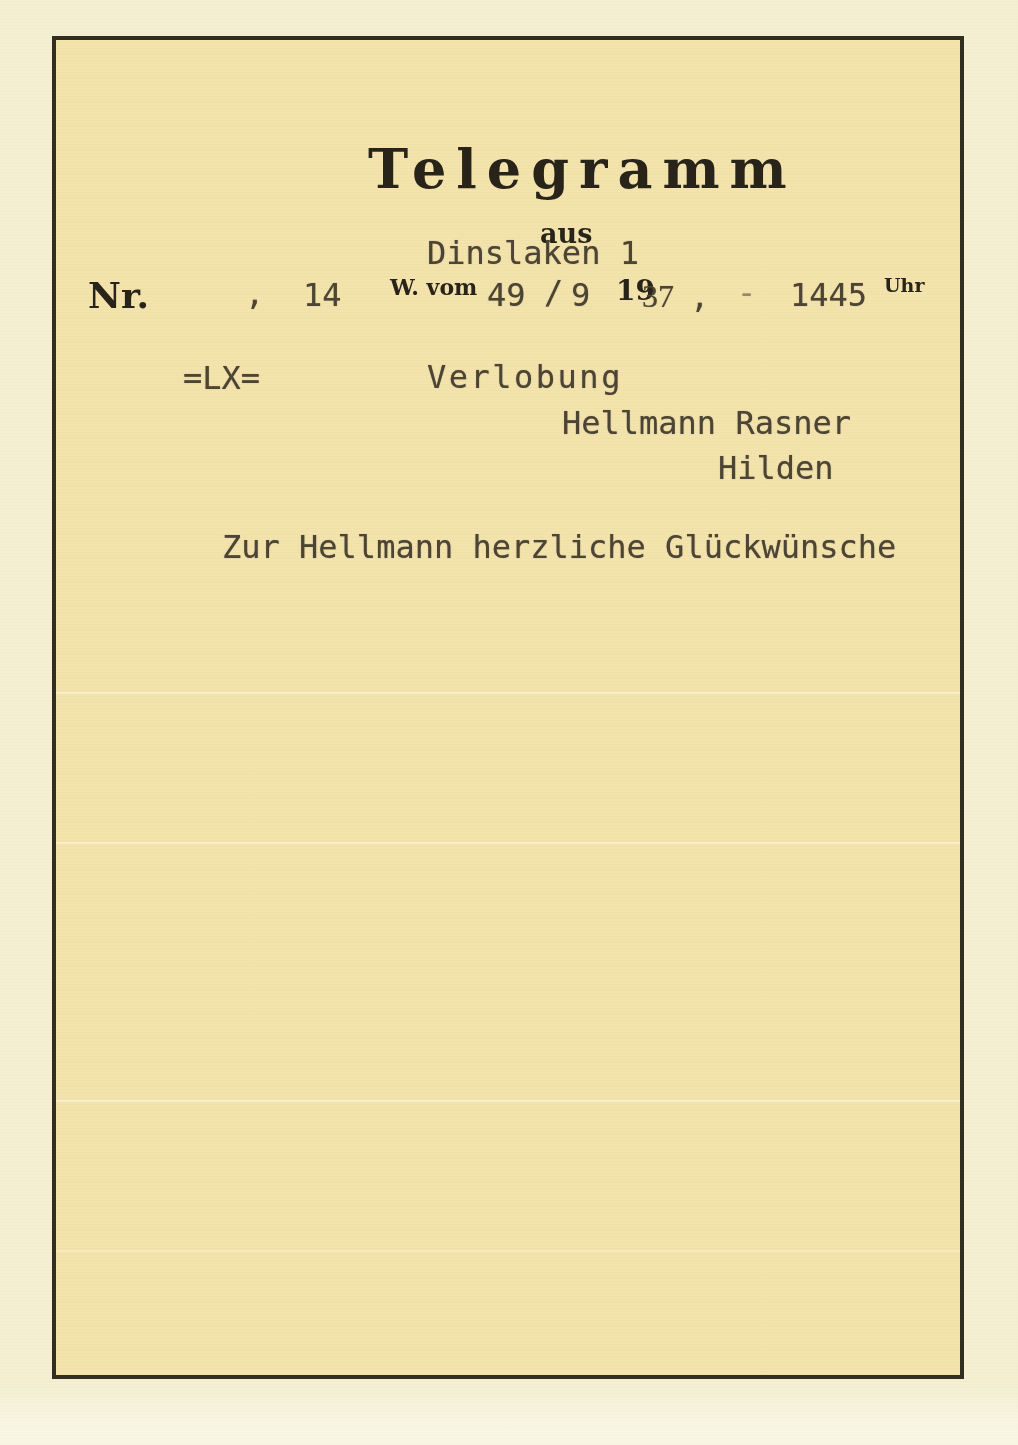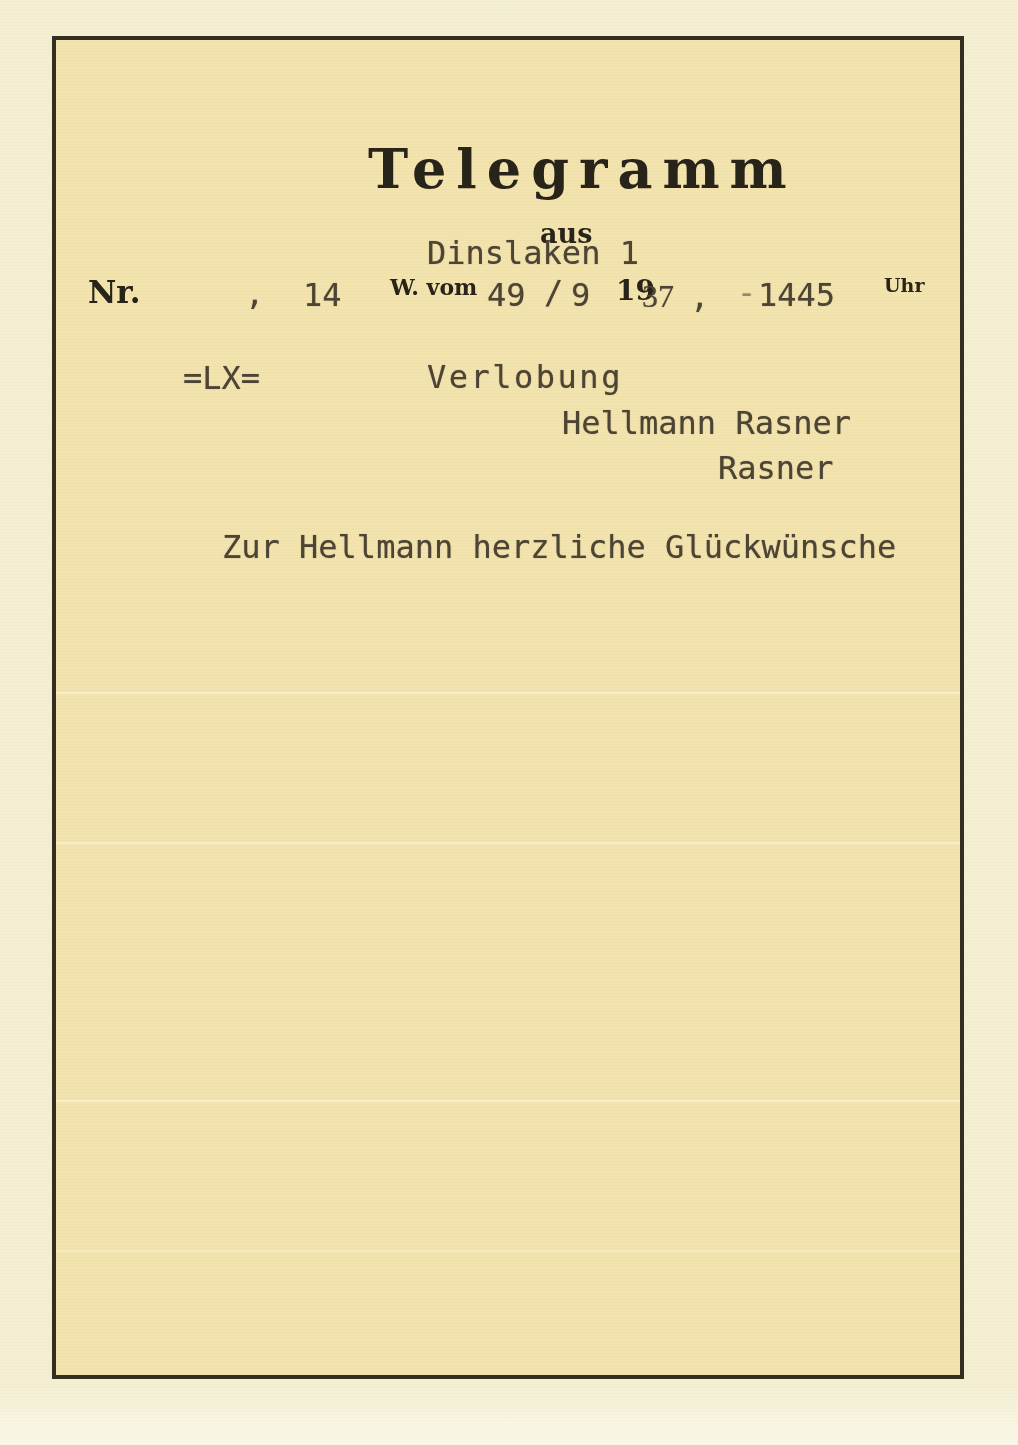--- a/index.html
+++ b/index.html
@@ -83,36 +83,36 @@
     position: absolute;
     left: 484px;
     top: 178px;
     font-size: 27px;
     font-weight: bold;
     color: #282419;
     white-space: pre;
   }
 
   
-  .nr-label   { left: 88px;  top: 274px; font-size: 31px; }
+  .nr-label   { left: 88px;  top: 274px; font-size: 36px; }
   .wvom-label { left: 390px; top: 274px; font-size: 22px; }
   .year-printed { left: 616px; top: 274px; font-size: 28px; }
   .uhr-label  { left: 884px; top: 274px; font-size: 19px; }
 
   
   .origin     { left: 427px; top: 237px; }
   .comma1     { left: 245px; top: 278px; }
   .word-count { left: 303px; top: 279px; }
   .day        { left: 487px; top: 279px; }
   .slash      { left: 544px; top: 276px; }
   .month      { left: 571px; top: 279px; }
   .year-typed { left: 642px; top: 280px; font-family: Liberation Serif, serif; }
   .comma2     { left: 690px; top: 281px; }
   .dash       { left: 737px; top: 277px; }
-  .time       { left: 758px; top: 279px; }
+  .time       { left: 790px; top: 279px; }
 
   .routing    { left: 183px; top: 362px; }
   .subject    { left: 427px; top: 361px; letter-spacing: 2.5px; }
   .recipient  { left: 562px; top: 407px; }
   .city       { left: 718px; top: 452px; }
   .msg1       { left: 222px; top: 531px; }
   .msg2       { left: 295px; top: 578px; }
 </style>
 </head>
 <body>
@@ -141,15 +141,15 @@
   <span class="printed year-printed">19</span>
   <span class="typed year-typed">37</span>
   <span class="typed comma2">,</span>
   <span class="typed faint dash">-</span>
   <span class="typed time">1445</span>
   <span class="printed uhr-label">Uhr</span>
 
   <span class="typed routing">=LX=</span>
   <span class="typed subject">Verlobung</span>
   <span class="typed recipient">Hellmann Rasner</span>
-  <span class="typed city">Rasner</span>
+  <span class="typed city">Hilden</span>
   <span class="typed msg1">Zur Hellmann herzliche Glückwünsche</span>
 </div>
 
 </body></html>

